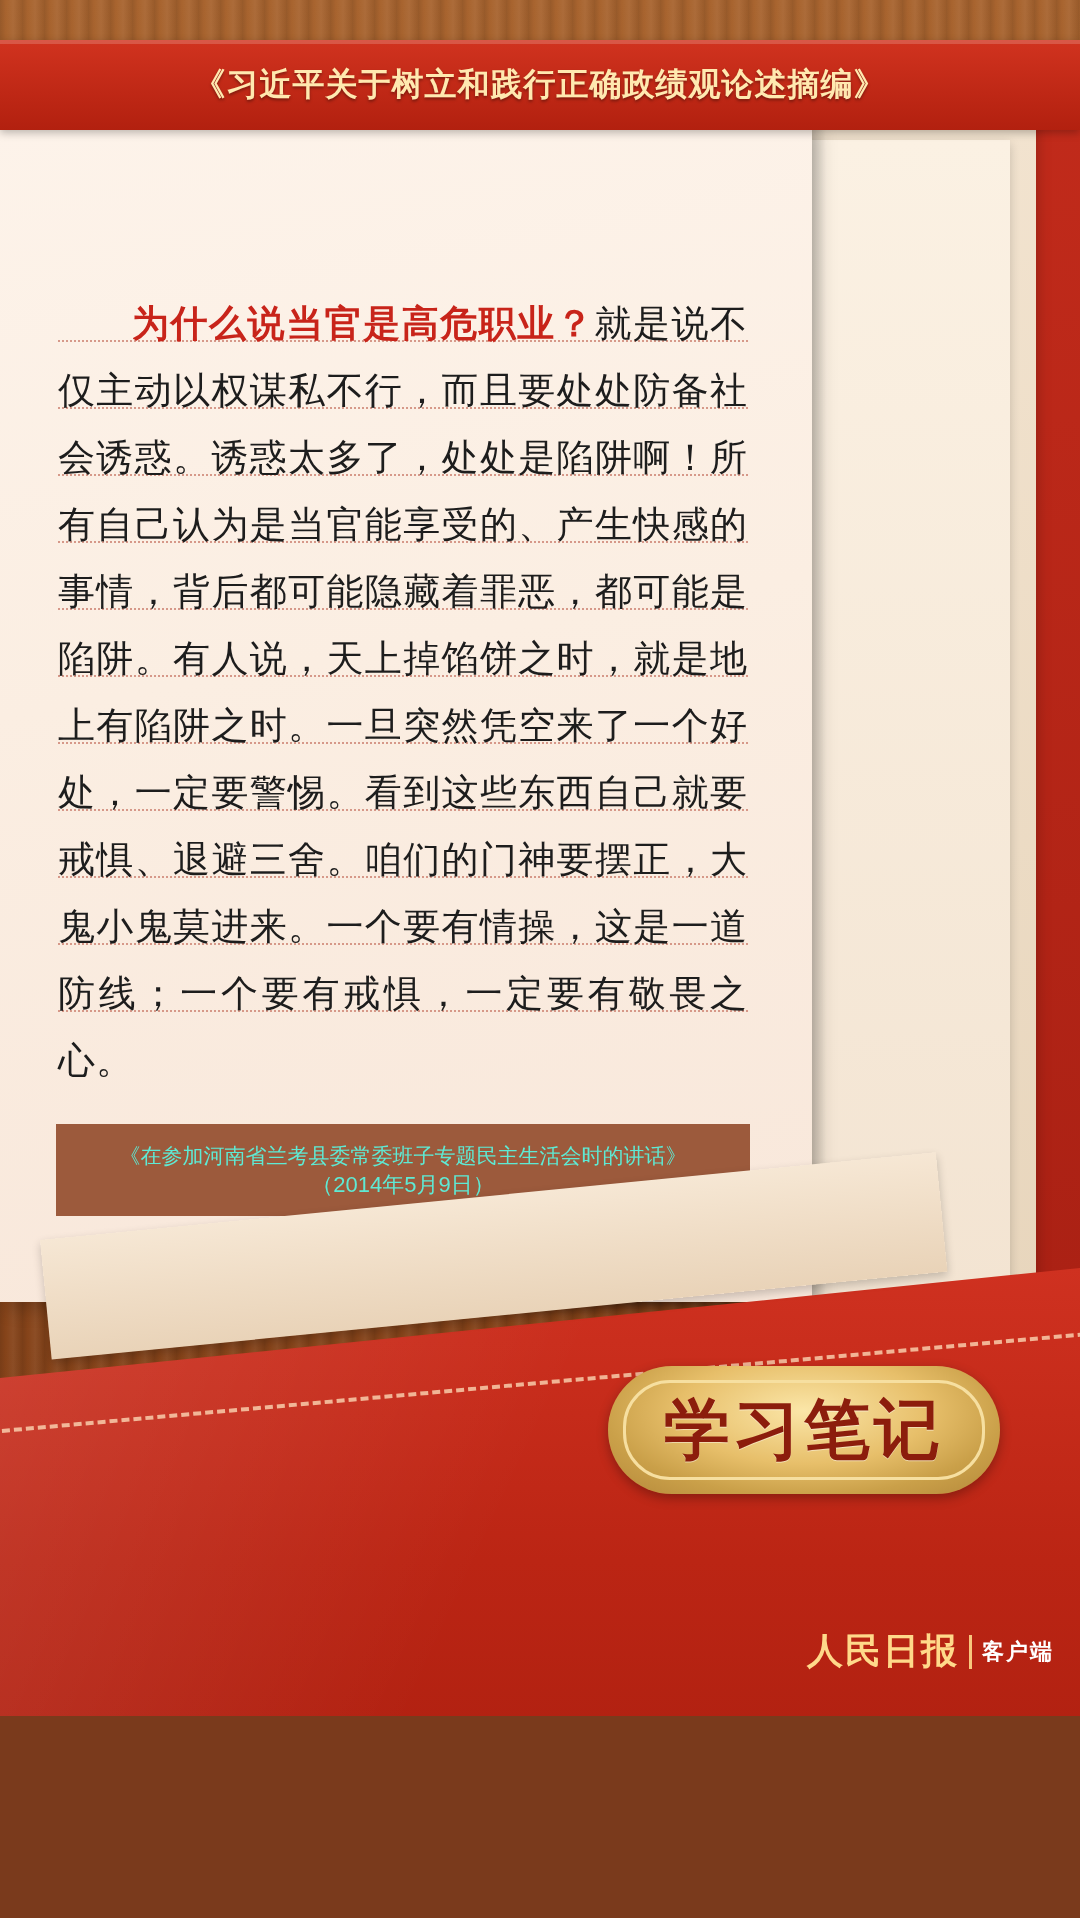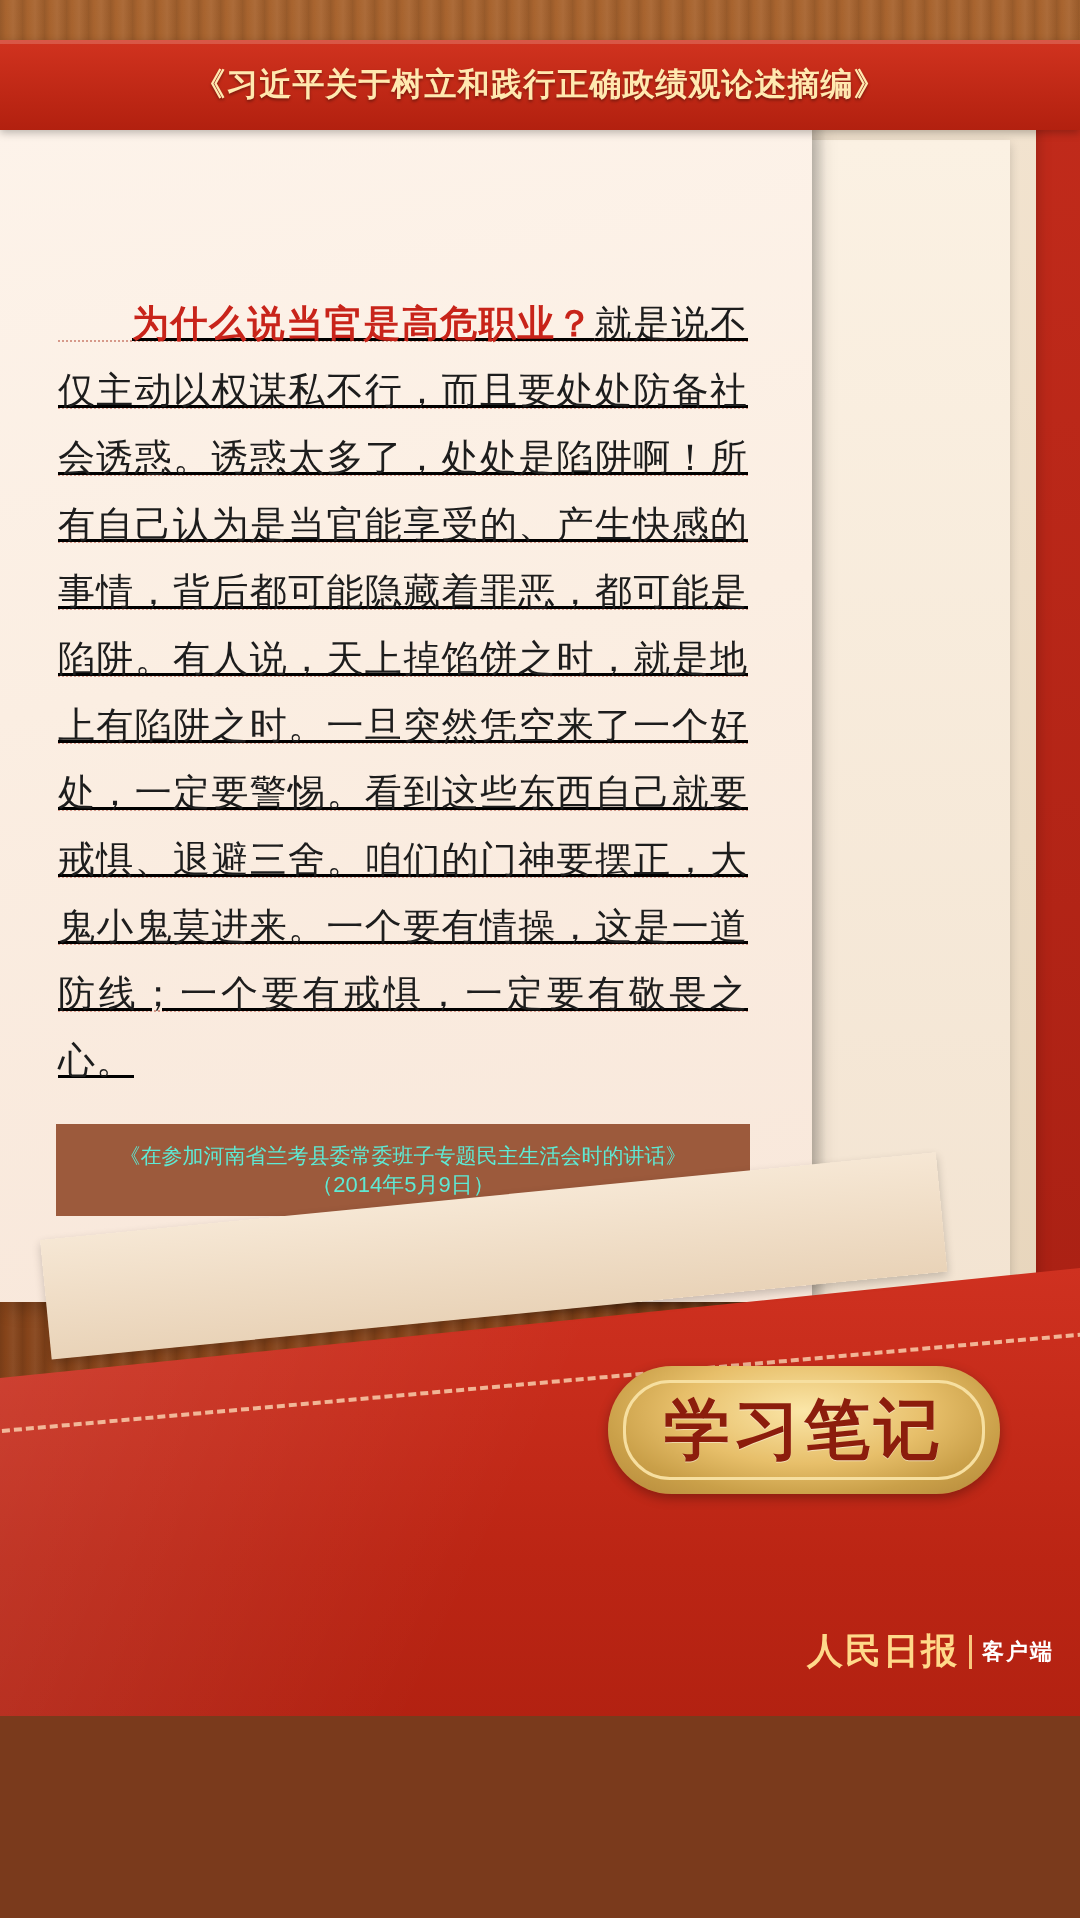--- a/index.html
+++ b/index.html
@@ -102,21 +102,20 @@
     right: -14px; top: 0;
     width: 14px; height: 1180px;
     background: linear-gradient(90deg, rgba(0,0,0,0.12), rgba(0,0,0,0));
   }
 
   
   .quote-wrap {
     position: absolute;
     left: 58px; top: 290px;
     width: 690px;
-    text-decoration: underline;
   }
   .quote-text {
     font-family: "DejaVu Serif", "Liberation Serif", serif;
     font-size: 37px;
     line-height: 67px;
     color: #1d1d1d;
     text-align: justify;
     text-justify: inter-ideograph;
     letter-spacing: 1px;
     

